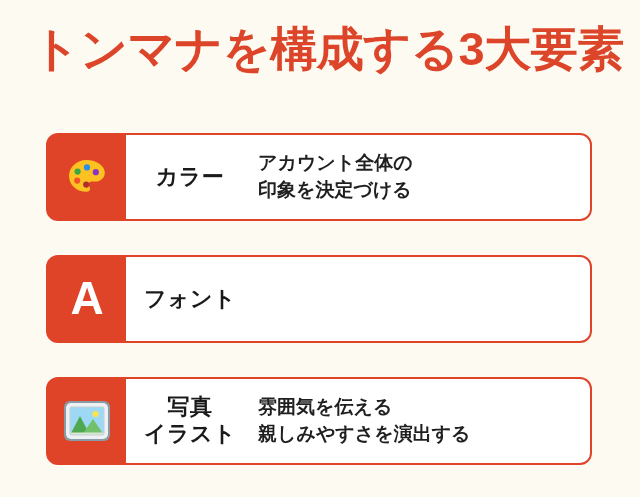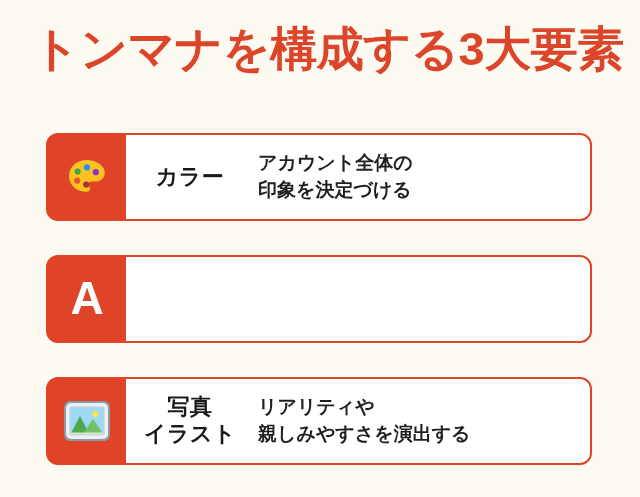--- a/index.html
+++ b/index.html
@@ -138,20 +138,21 @@
         <div class="card-desc">アカウント全体の
 印象を決定づける</div>
       </div>
     </div>
 
     <div class="card">
       <div class="card-icon-panel">
         <span class="letter-icon">A</span>
       </div>
       <div class="card-body">
+        <div class="card-label">フォント</div>
       </div>
     </div>
 
     <div class="card">
       <div class="card-icon-panel">
         <span>
           <svg class="icon-svg" width="50" height="44" viewBox="0 0 50 44" aria-hidden="true">
             <rect x="2" y="2" width="46" height="40" rx="6" ry="6" fill="#8A9BA8"></rect>
             <rect x="4" y="4" width="42" height="36" rx="5" ry="5" fill="#EDF1F4"></rect>
             <clipPath id="imgclip">
@@ -164,19 +165,19 @@
               <path d="M20 36 L31 20 L42 36 Z" fill="#72C06A"></path>
               <rect x="8" y="33.5" width="34" height="2.5" fill="#D9E8D2"></rect>
             </g>
             <rect x="8" y="8" width="34" height="28" rx="1.5" ry="1.5" fill="none" stroke="#C3CED6" stroke-width="1"></rect>
           </svg>
         </span>
       </div>
       <div class="card-body">
         <div class="card-label">写真
 イラスト</div>
-        <div class="card-desc">リアリティや
+        <div class="card-desc">雰囲気を伝える
 親しみやすさを演出する</div>
       </div>
     </div>
 
   </div>
 </div>
 
 </body></html>

